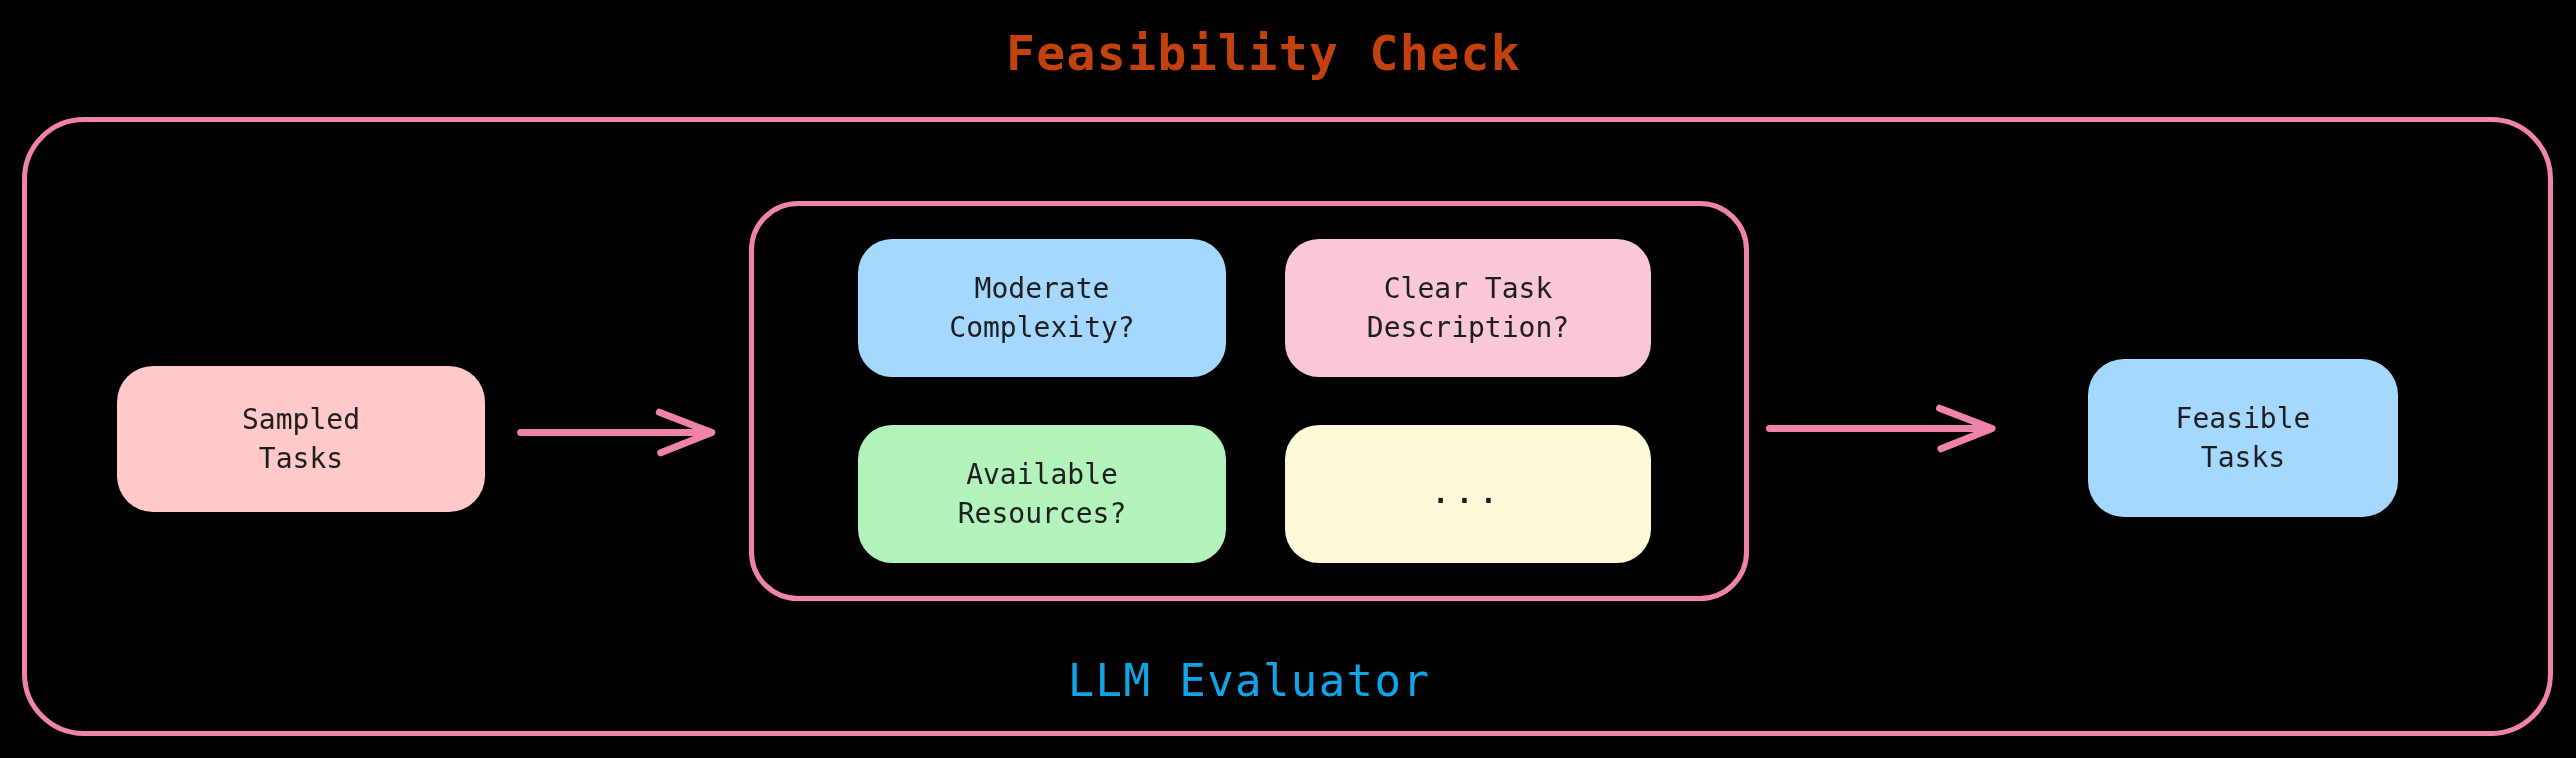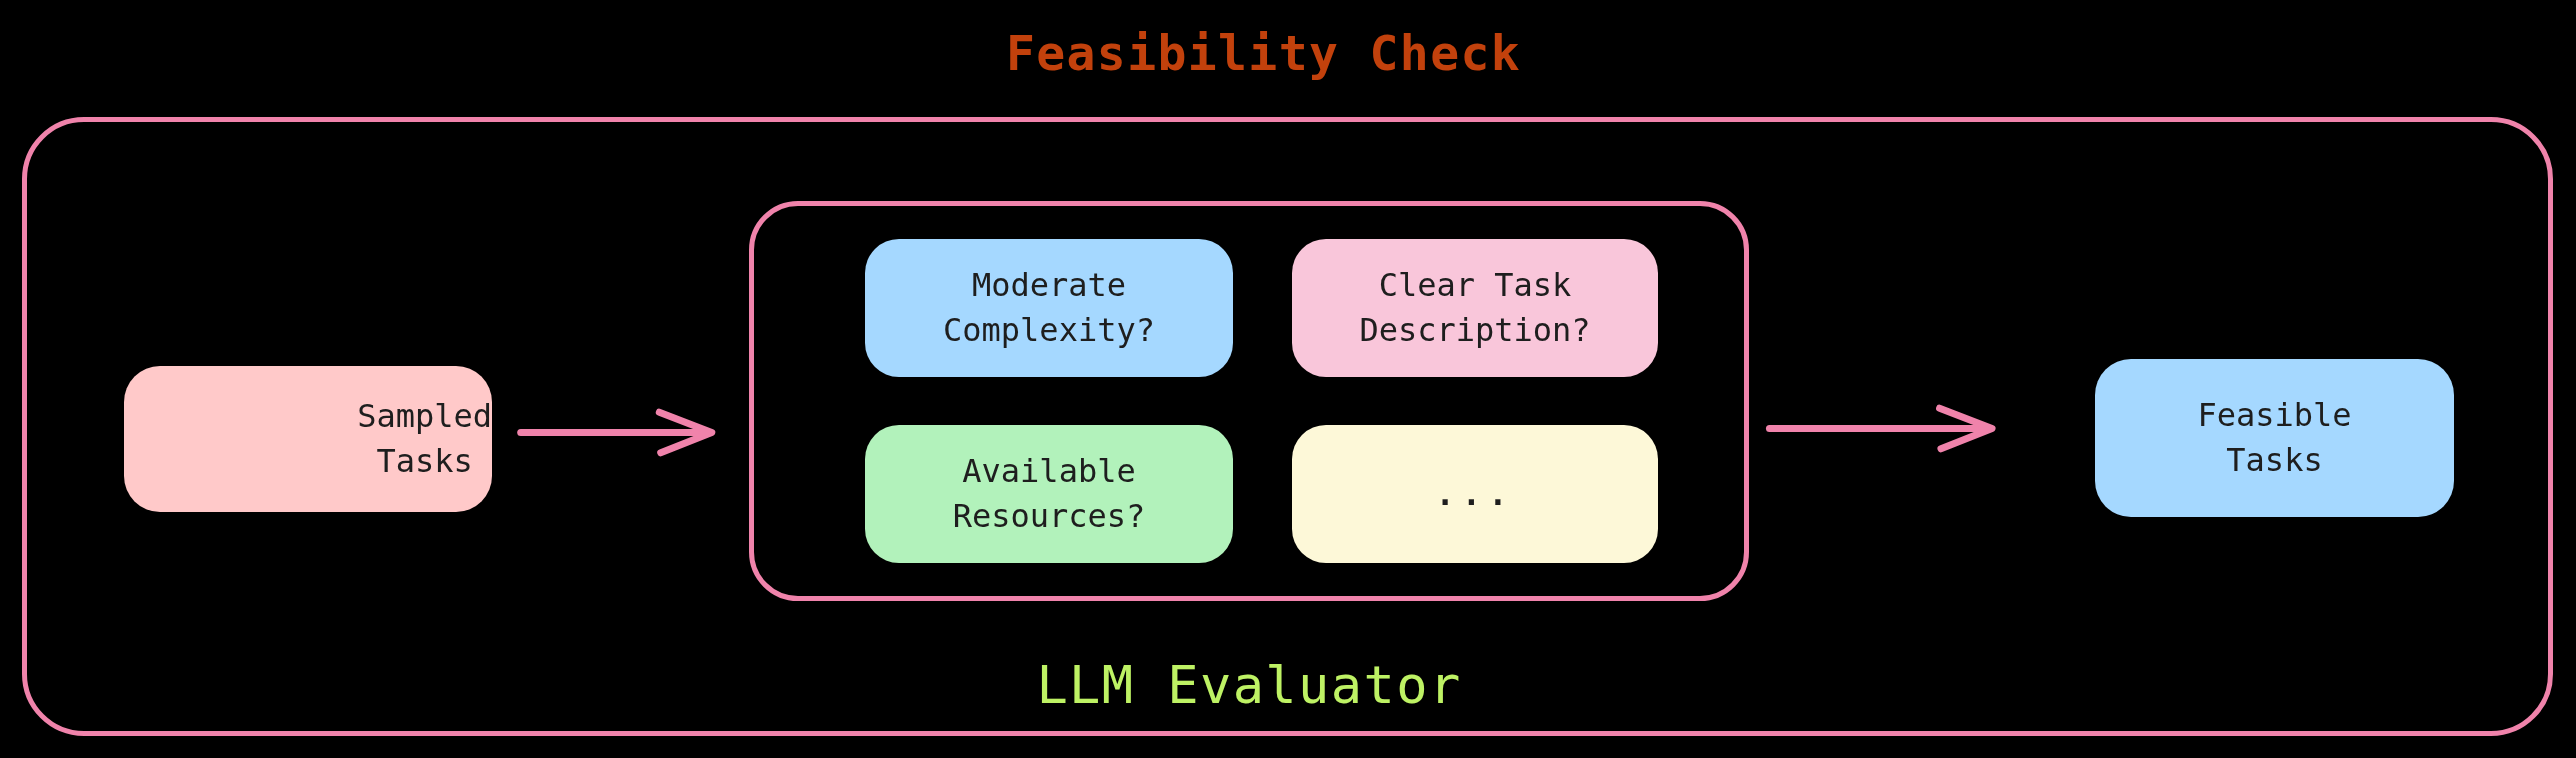--- a/index.html
+++ b/index.html
@@ -49,64 +49,62 @@
     box-sizing: border-box;
     background: transparent;
   }
   .node {
     position: absolute;
     display: flex;
     align-items: center;
     justify-content: center;
     text-align: center;
     color: #1e1e1e;
-    font-size: 32px;
+    font-size: 28px;
     line-height: 1.4;
     white-space: pre-line;
     border-radius: 34px;
     box-sizing: border-box;
-    margin-left: 7px;
   }
   .node-sampled {
     left: 117px; top: 366px; width: 368px; height: 146px;
     background: #ffc9c9;
     border-radius: 36px;
-    justify-content: flex-end;
   }
   .node-moderate {
     left: 858px; top: 239px; width: 368px; height: 138px;
     background: #a5d8ff;
   }
   .node-clear {
     left: 1285px; top: 239px; width: 366px; height: 138px;
     background: #f9c6da;
   }
   .node-available {
     left: 858px; top: 425px; width: 368px; height: 138px;
     background: #b2f2bb;
   }
   .node-dots {
     left: 1285px; top: 425px; width: 366px; height: 138px;
     background: #fdf8d8;
     letter-spacing: 7px;
     font-weight: bold;
   }
   .node-feasible {
-    left: 2088px; top: 359px; width: 359px; height: 158px;
+    left: 2088px; top: 359px; width: 310px; height: 158px;
     background: #a5d8ff;
     border-radius: 36px;
   }
   .evaluator-label {
     position: absolute;
     left: 749px;
     top: 655px;
     width: 1000px;
     text-align: center;
-    font-size: 52px;
-    color: #bef264;
+    font-size: 44px;
+    color: #0ea5e9;
     letter-spacing: 1.4px;
     white-space: pre;
   }
   .flow-arrow {
     position: absolute;
     overflow: visible;
   }
   .arrow-1 { left: 516px; top: 387px; }
   .arrow-2 { left: 1765px; top: 383px; }
 </style>

